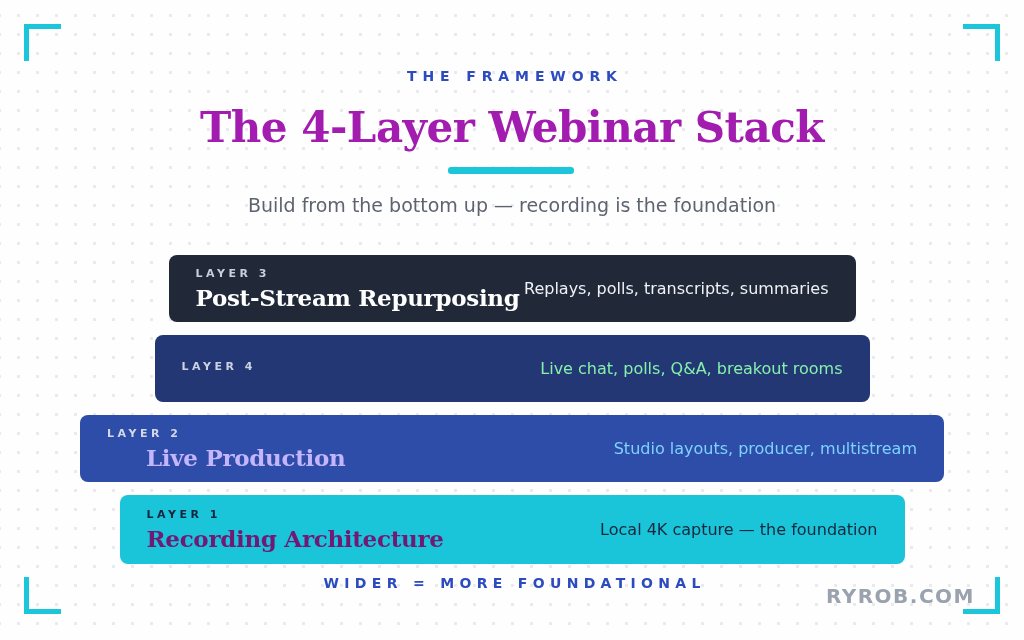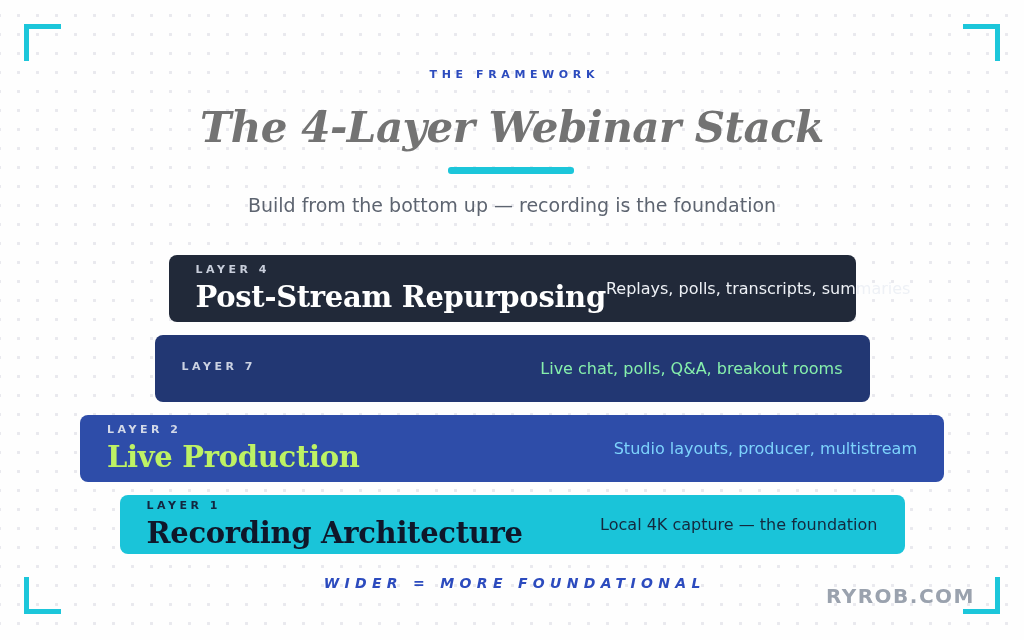--- a/index.html
+++ b/index.html
@@ -18,21 +18,21 @@
   .bracket { position: absolute; width: 37px; height: 37px; }
   .bracket.tl { top: 24px;  left: 24px;  border-top: 5px solid; border-left: 5px solid; }
   .bracket.tr { top: 24px;  right: 24px; border-top: 5px solid; border-right: 5px solid; }
   .bracket.bl { bottom: 26px; left: 24px;  border-bottom: 5px solid; border-left: 5px solid; }
   .bracket.br { bottom: 26px; right: 24px; border-bottom: 5px solid; border-right: 5px solid; }
 
   
   .kicker {
     position: absolute; top: 68px; left: 0; right: 0;
     text-align: center;
-    font-size: 11px; font-weight: bold;
+    font-size: 14px; font-weight: bold;
     letter-spacing: 0.42em; text-indent: 0.42em;
   }
   .title {
     position: absolute; top: 103px; left: 0; right: 0;
     text-align: center;
     font-family: "DejaVu Serif", "Liberation Serif", serif;
     font-size: 42px; font-weight: bold;
     letter-spacing: -0.5px;
   }
   .title-underline {
@@ -49,30 +49,30 @@
   .stack { position: absolute; top: 255px; left: 0; width: 100%; }
   .layer-bar {
     margin: 0 auto 13px auto;
     height: 67px;
     border-radius: 8px;
     display: flex;
     align-items: center;
     justify-content: space-between;
     padding: 0 27px;
   }
-  .layer-bar.foundation { height: 59px; }
+  .layer-bar.foundation { height: 69px; }
   .layer-left { display: flex; flex-direction: column; }
   .layer-label {
     font-size: 11px; font-weight: bold;
     letter-spacing: 3.5px;
     margin-bottom: 4px;
   }
   .layer-name {
     font-family: "DejaVu Serif", "Liberation Serif", serif;
-    font-size: 29px; font-weight: bold;
+    font-size: 23px; font-weight: bold;
     letter-spacing: -0.3px;
     white-space: nowrap;
   }
   .layer-desc {
     font-size: 16px;
     white-space: nowrap;
   }
 
   
   .footer-note {
@@ -90,56 +90,56 @@
 </head>
 <body>
 
 <div class="bracket tl" style="border-color: rgb(28, 198, 218);"></div>
 <div class="bracket tr" style="border-color: rgb(28, 198, 218);"></div>
 <div class="bracket bl" style="border-color: rgb(28, 198, 218);"></div>
 <div class="bracket br" style="border-color: rgb(28, 198, 218);"></div>
 
 <div class="kicker" style="color: rgb(44, 75, 190);">THE FRAMEWORK</div>
 
-<h1 class="title" style="color: #737373; font-style: italic;">The 4-Layer Webinar Stack</h1>
+<h1 class="title" style="color: #a21caf;">The 4-Layer Webinar Stack</h1>
 
 <div class="title-underline" style="background-color: rgb(28, 198, 218);"></div>
 
 <div class="subtitle" style="color: rgb(93, 100, 112);">Build from the bottom up — recording is the foundation</div>
 
 <div class="stack">
 
   <div class="layer-bar" style="width: 687px; background-color: rgb(33, 41, 57);">
     <div class="layer-left">
-      <div class="layer-label" style="color: rgb(200, 206, 219);">LAYER 4</div>
+      <div class="layer-label" style="color: rgb(200, 206, 219);">LAYER 3</div>
       <div class="layer-name" style="color: rgb(255, 255, 255);">Post-Stream Repurposing</div>
     </div>
     <div class="layer-desc" style="color: rgb(238, 241, 246);">Replays, polls, transcripts, summaries</div>
   </div>
 
   <div class="layer-bar" style="width: 715px; background-color: rgb(34, 55, 115);">
     <div class="layer-left">
-      <div class="layer-label" style="color: rgb(203, 210, 226);">LAYER 7</div>
+      <div class="layer-label" style="color: rgb(203, 210, 226);">LAYER 4</div>
     </div>
     <div class="layer-desc" style="color: #86efac; margin-left: 32px;">Live chat, polls, Q&amp;A, breakout rooms</div>
   </div>
 
   <div class="layer-bar" style="width: 864px; background-color: rgb(46, 77, 169);">
     <div class="layer-left">
       <div class="layer-label" style="color: rgb(211, 217, 232);">LAYER 2</div>
-      <div class="layer-name" style="color: #bef264;">Live Production</div>
+      <div class="layer-name" style="color: #c4b5fd; margin-left: 39px;">Live Production</div>
     </div>
     <div class="layer-desc" style="color: #7dd3fc;">Studio layouts, producer, multistream</div>
   </div>
 
   <div class="layer-bar foundation" style="width: 785px; background-color: rgb(26, 196, 217);">
     <div class="layer-left">
       <div class="layer-label" style="color: rgb(19, 38, 63);">LAYER 1</div>
-      <div class="layer-name" style="color: #0f172a;">Recording Architecture</div>
+      <div class="layer-name" style="color: #701a75;">Recording Architecture</div>
     </div>
     <div class="layer-desc" style="color: rgb(20, 41, 62);">Local 4K capture — the foundation</div>
   </div>
 
 </div>
 
-<div class="footer-note" style="color: rgb(44, 75, 190); font-style: italic;">WIDER = MORE FOUNDATIONAL</div>
+<div class="footer-note" style="color: rgb(44, 75, 190);">WIDER = MORE FOUNDATIONAL</div>
 
 <div class="watermark" style="color: rgb(154, 162, 174);">RYROB.COM</div>
 
 </body></html>

